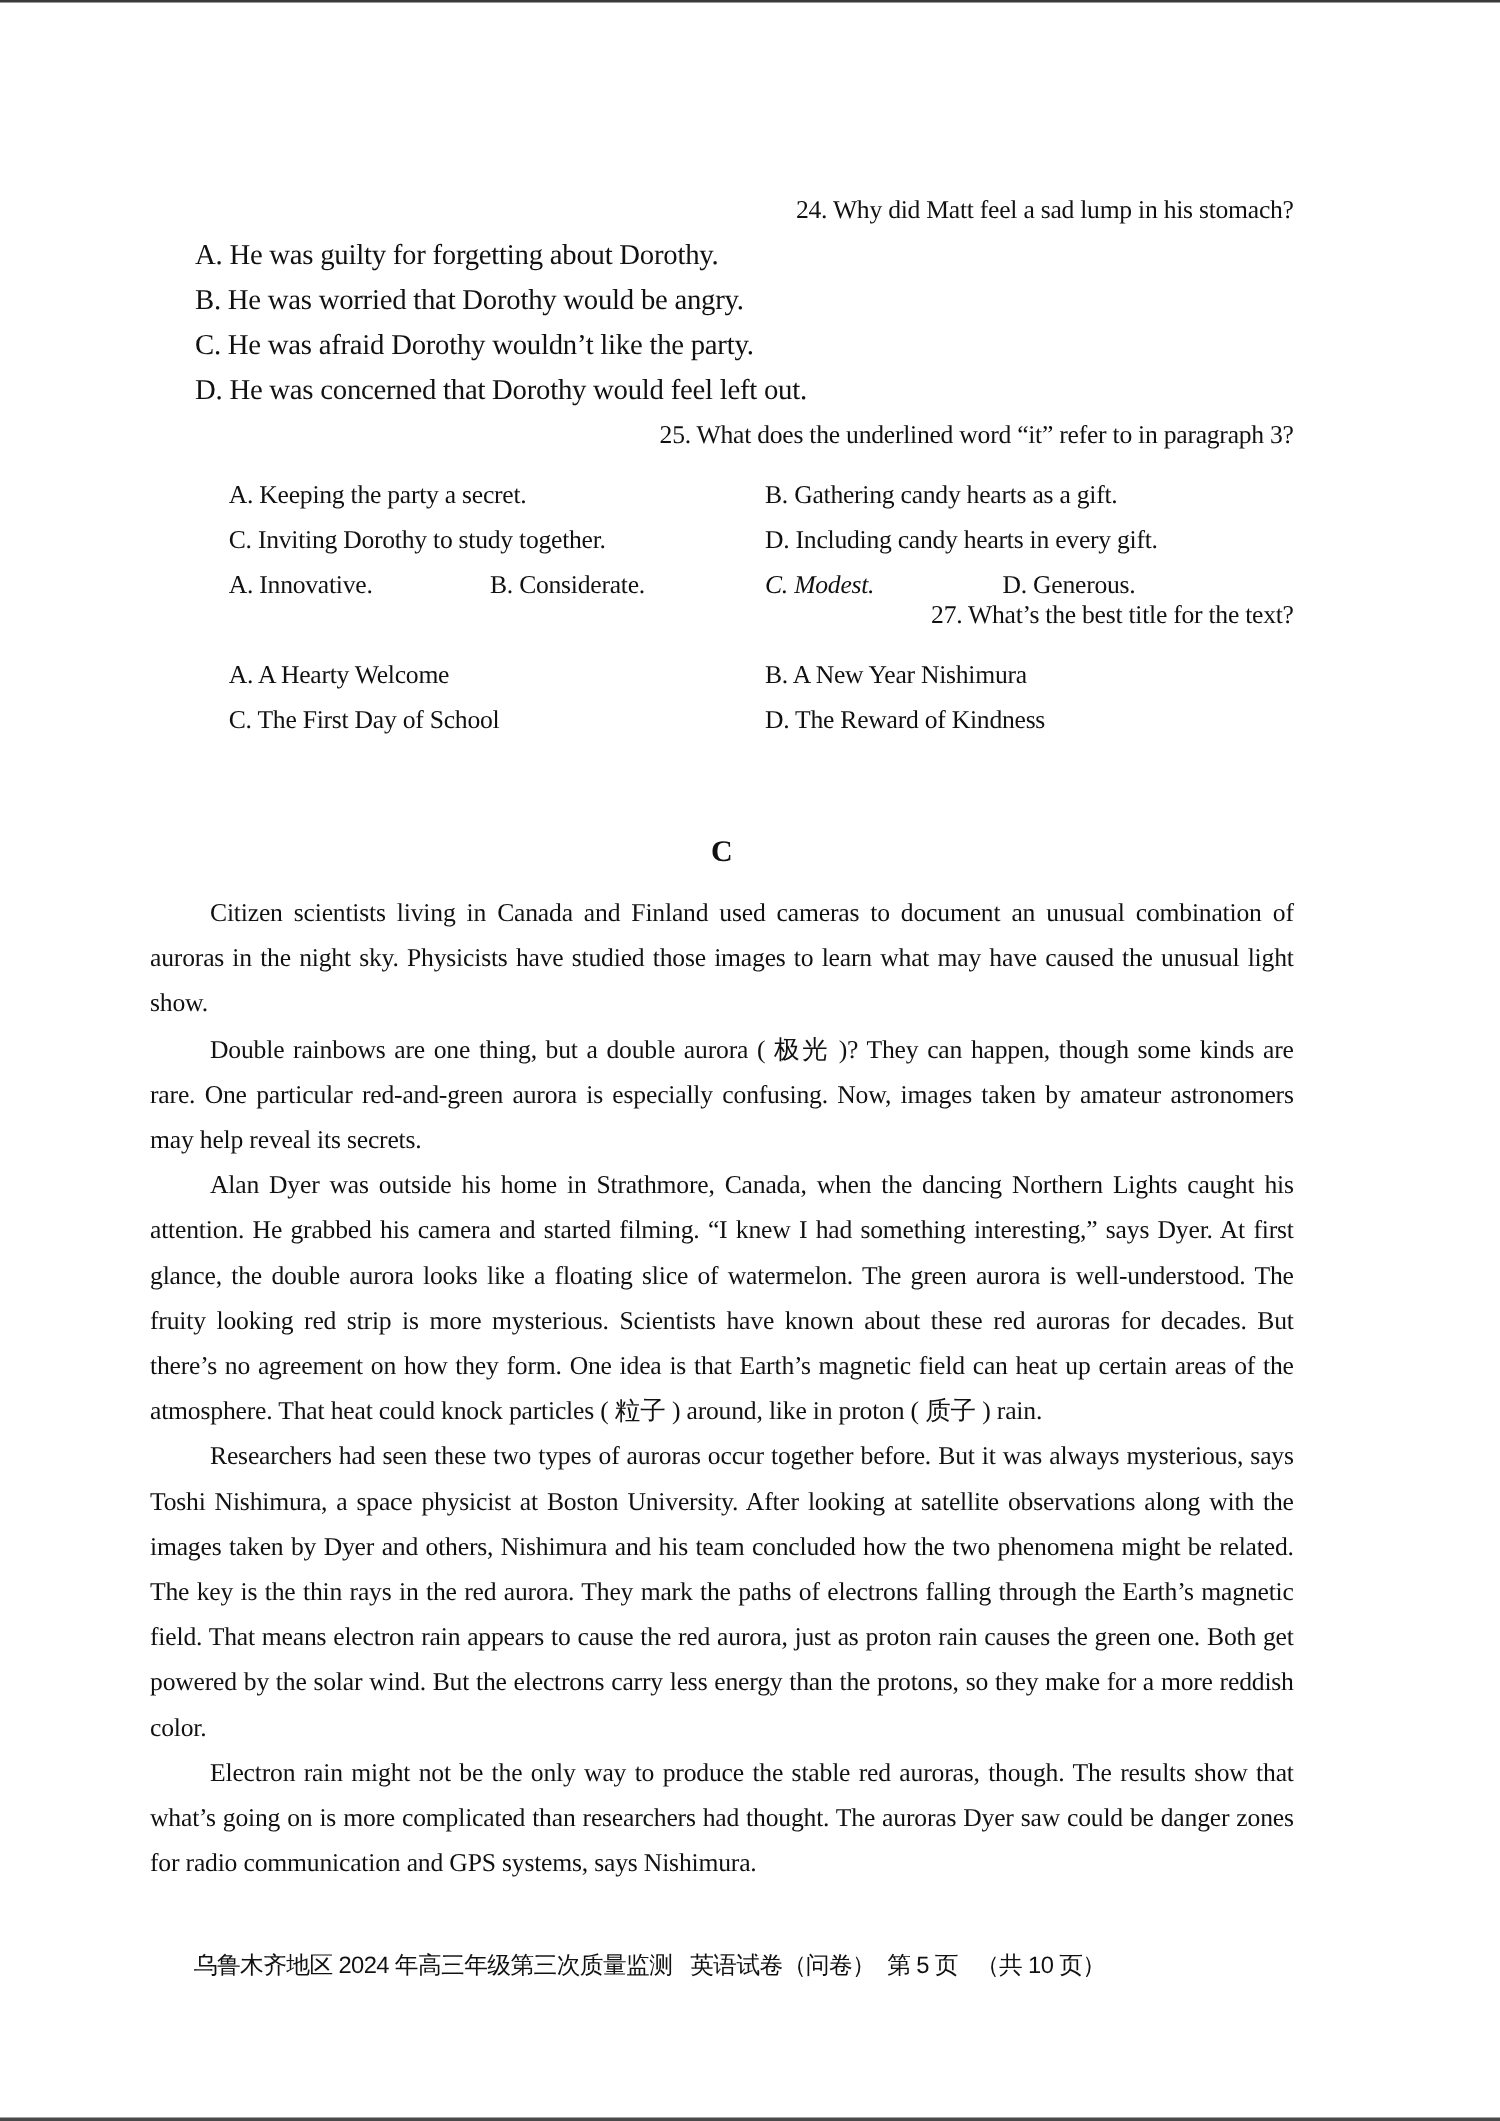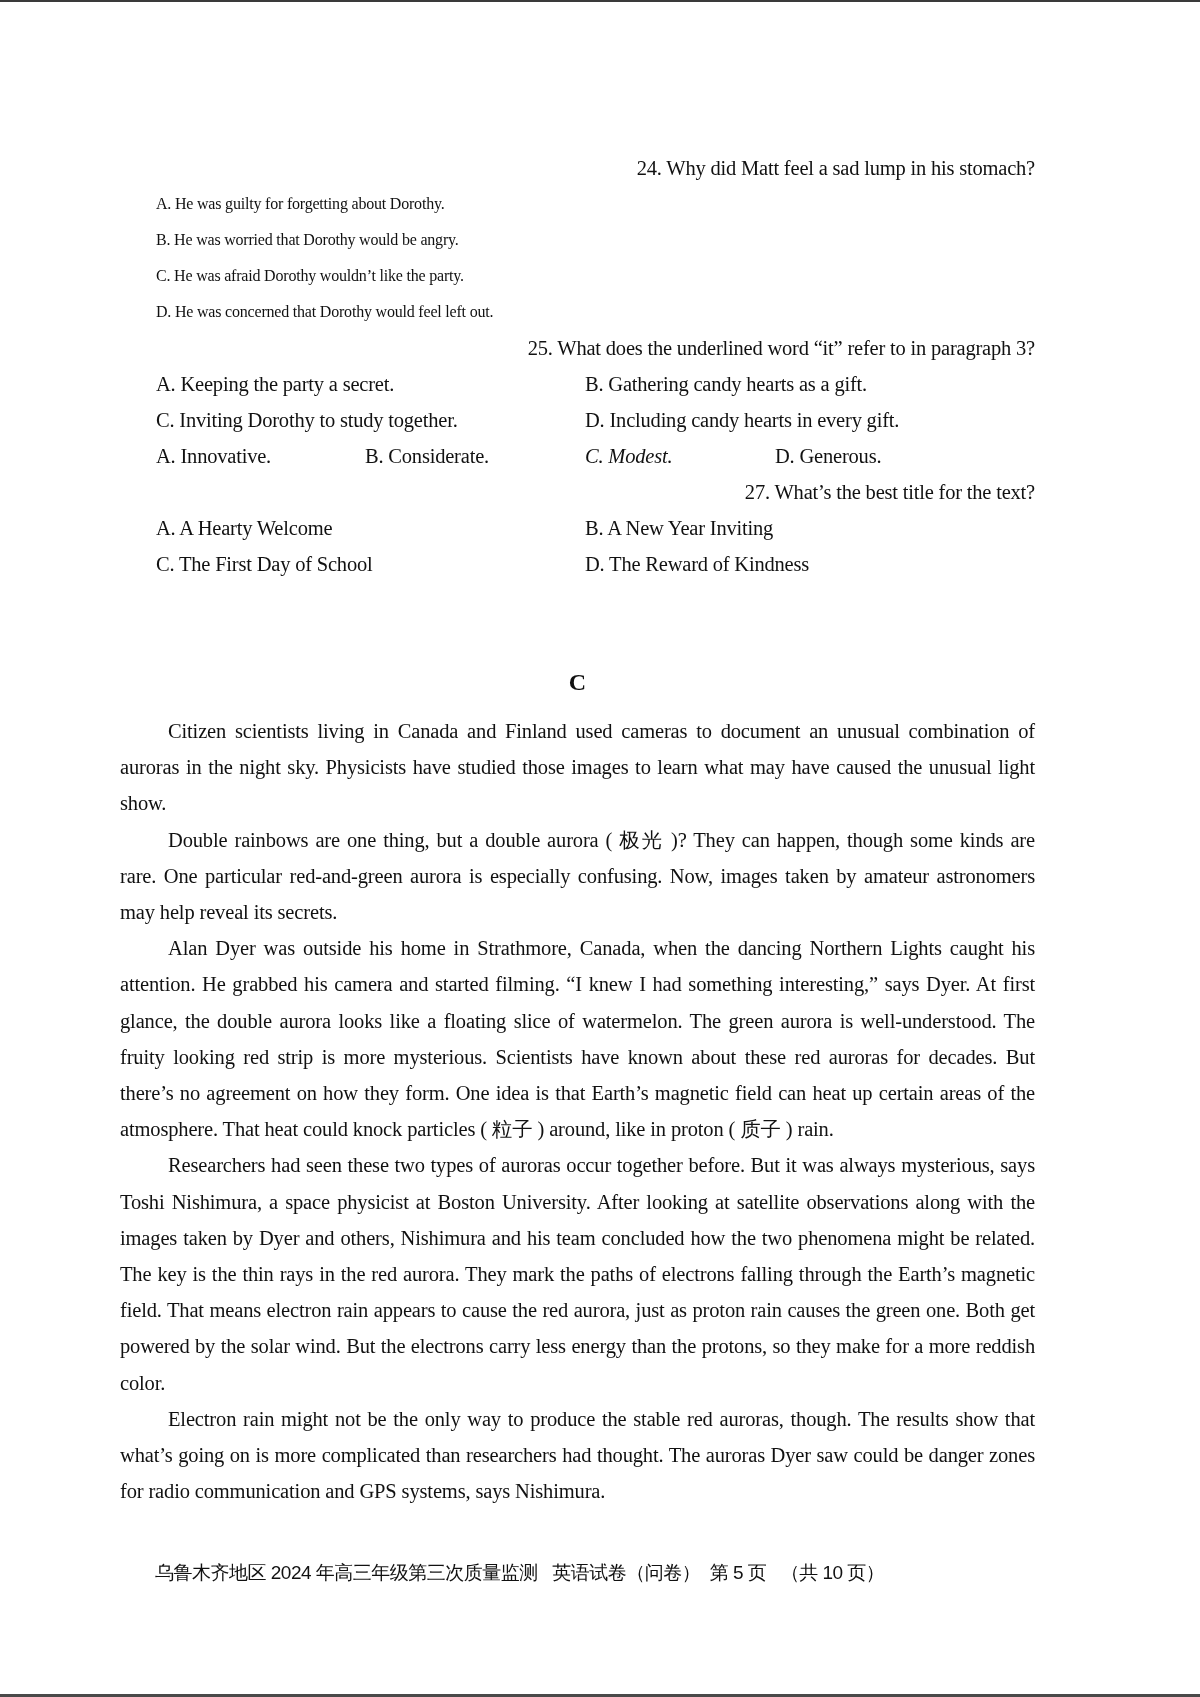--- a/index.html
+++ b/index.html
@@ -6,23 +6,23 @@
   body {
     width: 1200px; height: 1697px; position: relative; overflow: hidden;
     font-family: "Liberation Serif", "DejaVu Serif", serif;
     color: #111111;
   }
   .edge-top { position: absolute; left: 0; top: 0; width: 1200px; height: 2px; background: #3a3a3a; }
   .edge-bottom { position: absolute; left: 0; top: 1694px; width: 1200px; height: 3px; background: #4a4a4a; }
 
   .page { position: absolute; left: 120px; top: 150px; width: 915px; }
   .q { font-size: 20.5px; line-height: 36px; height: 36px; white-space: nowrap; letter-spacing: -0.2px; text-align: right; }
-  .opt { font-size: 16px; line-height: 36px; height: 36px; white-space: nowrap; position: relative; letter-spacing: -0.2px; }
+  .opt { font-size: 23px; line-height: 36px; height: 36px; white-space: nowrap; position: relative; letter-spacing: -0.2px; }
   .opt-row { position: relative; height: 36px; font-size: 20.5px; line-height: 36px; white-space: nowrap; letter-spacing: -0.2px; }
-  .opt-row span { position: absolute; top: 0; }
+  .opt-row span { position: absolute; top: 12px; margin-left: 27px; }
   .c1 { left: 36px; } .c2 { left: 465px; }
   .d1 { left: 36px; } .d2 { left: 245px; } .d3 { left: 465px; font-style: italic; } .d4 { left: 655px; }
   .ind { padding-left: 36px; }
 
   .section-title {
     position: absolute; left: 0; width: 1155px; top: 664px; text-align: center;
     font-size: 24px; font-weight: bold; line-height: 36px;
   }
   .passage { position: absolute; left: 120px; top: 713px; width: 915px; }
   .passage p {
@@ -60,21 +60,21 @@
   <div class="opt-row">
     <span class="d1">A. Innovative.</span>
     <span class="d2">B. Considerate.</span>
     <span class="d3">C. Modest.</span>
     <span class="d4">D. Generous.</span>
   </div>
 
   <div class="q">27. What’s the best title for the text?</div>
   <div class="opt-row">
     <span class="c1">A. A Hearty Welcome</span>
-    <span class="c2">B. A New Year Inviting</span>
+    <span class="c2">B. A New Year Nishimura</span>
   </div>
   <div class="opt-row">
     <span class="c1">C. The First Day of School</span>
     <span class="c2">D. The Reward of Kindness</span>
   </div>
 </div>
 
 <div class="section-title">C</div>
 
 <div class="passage">

